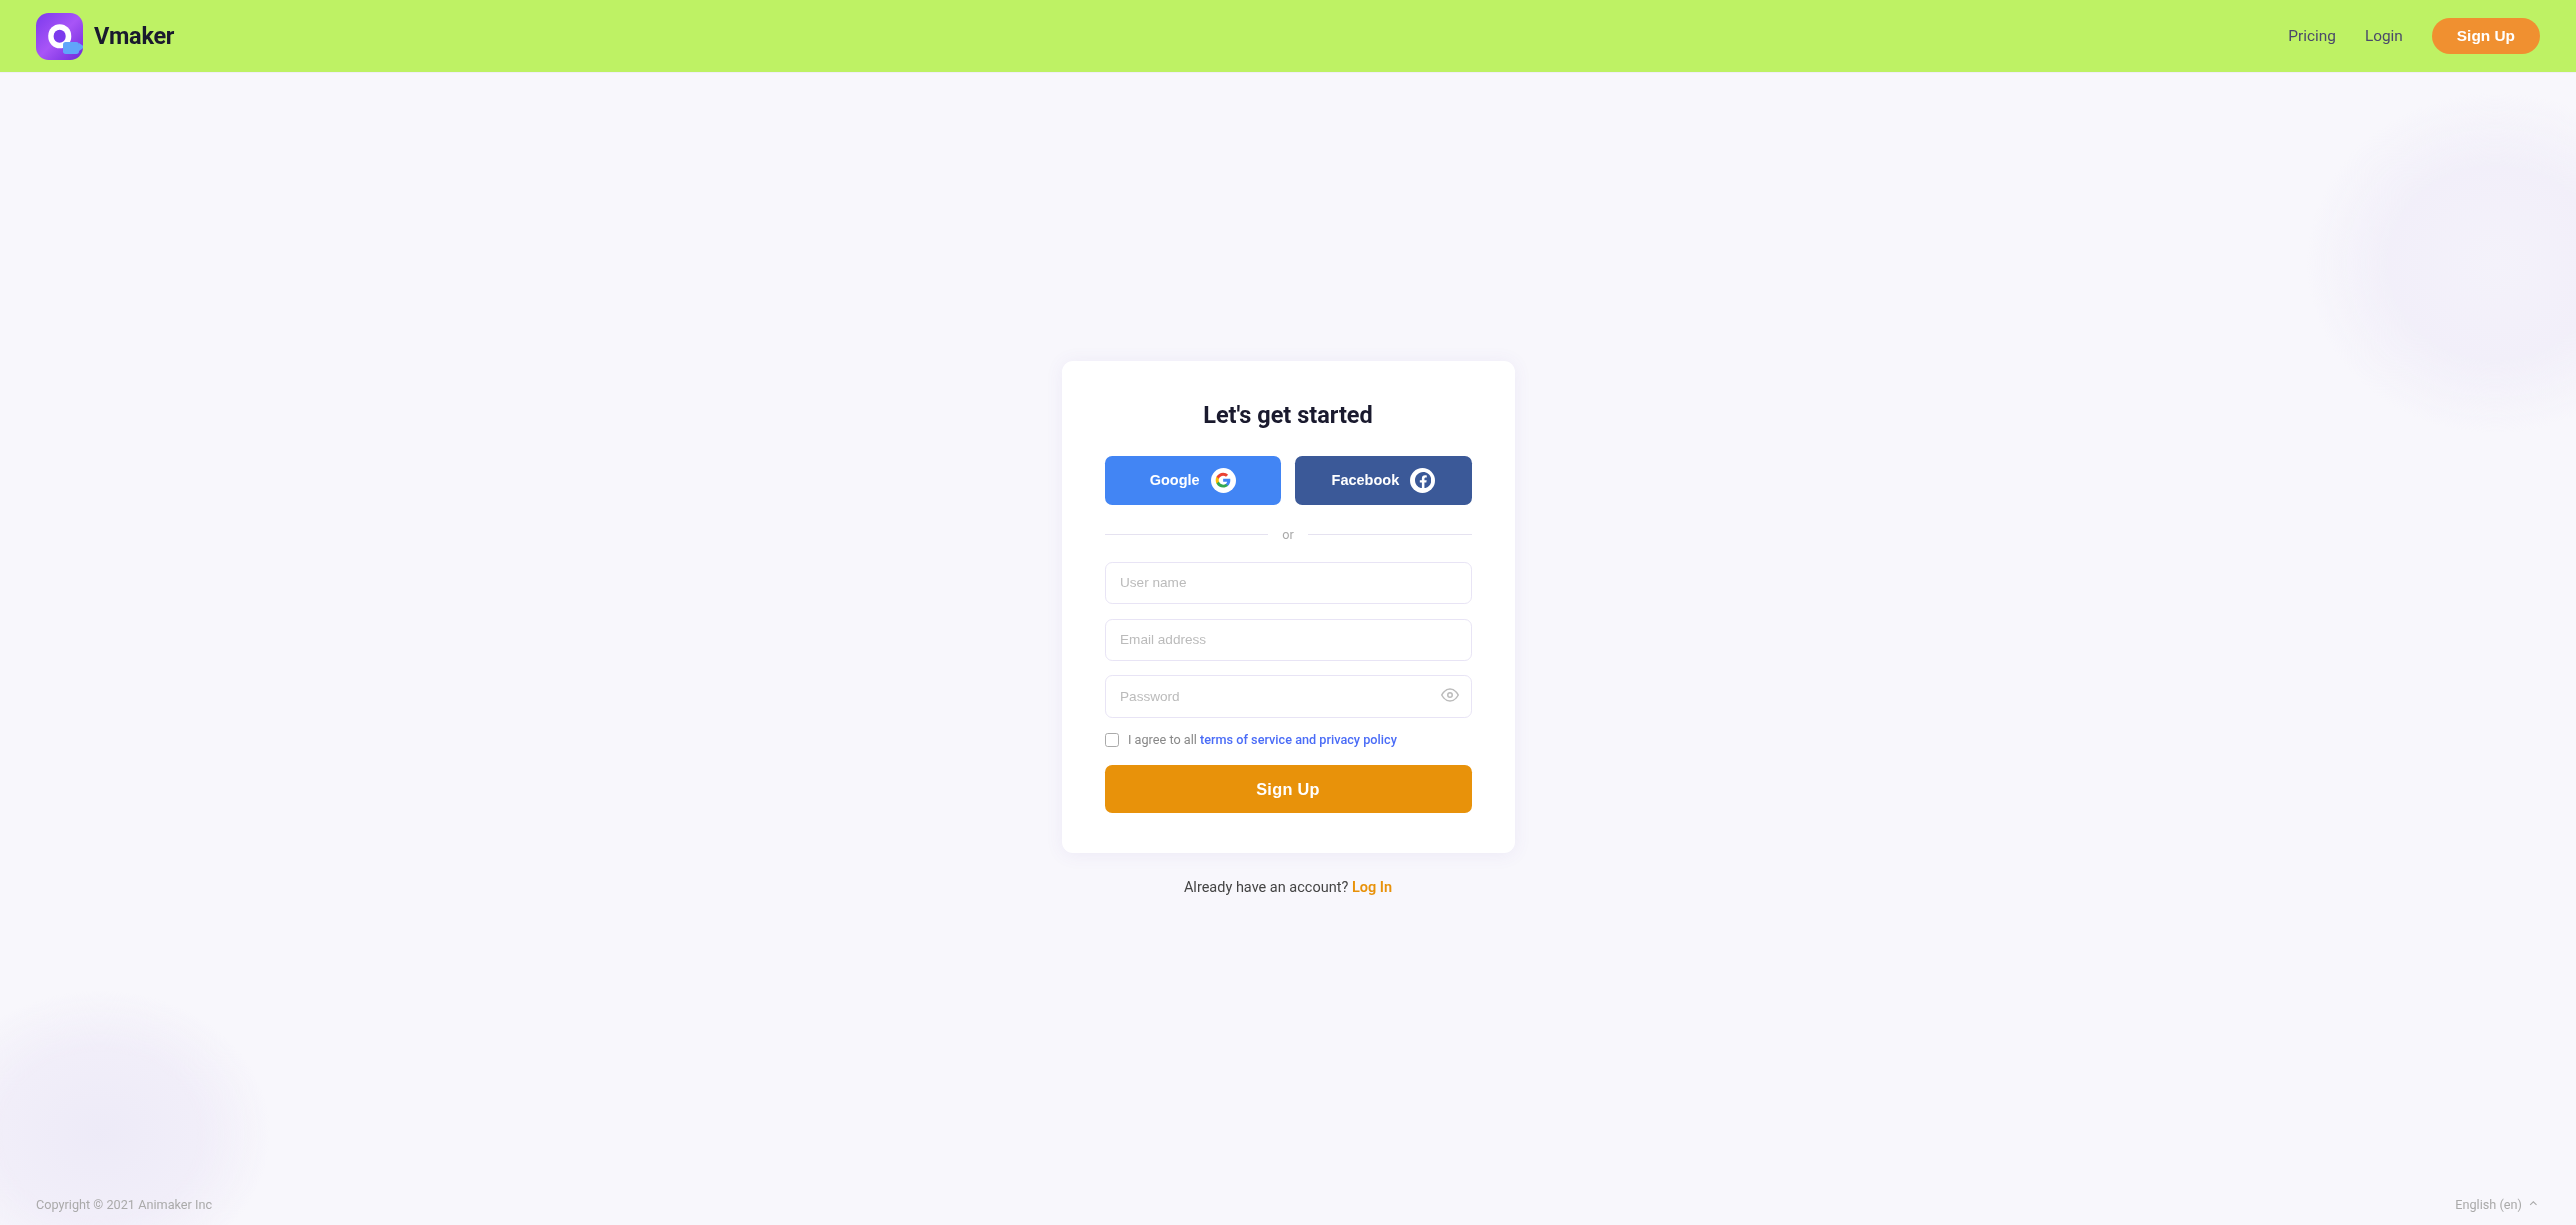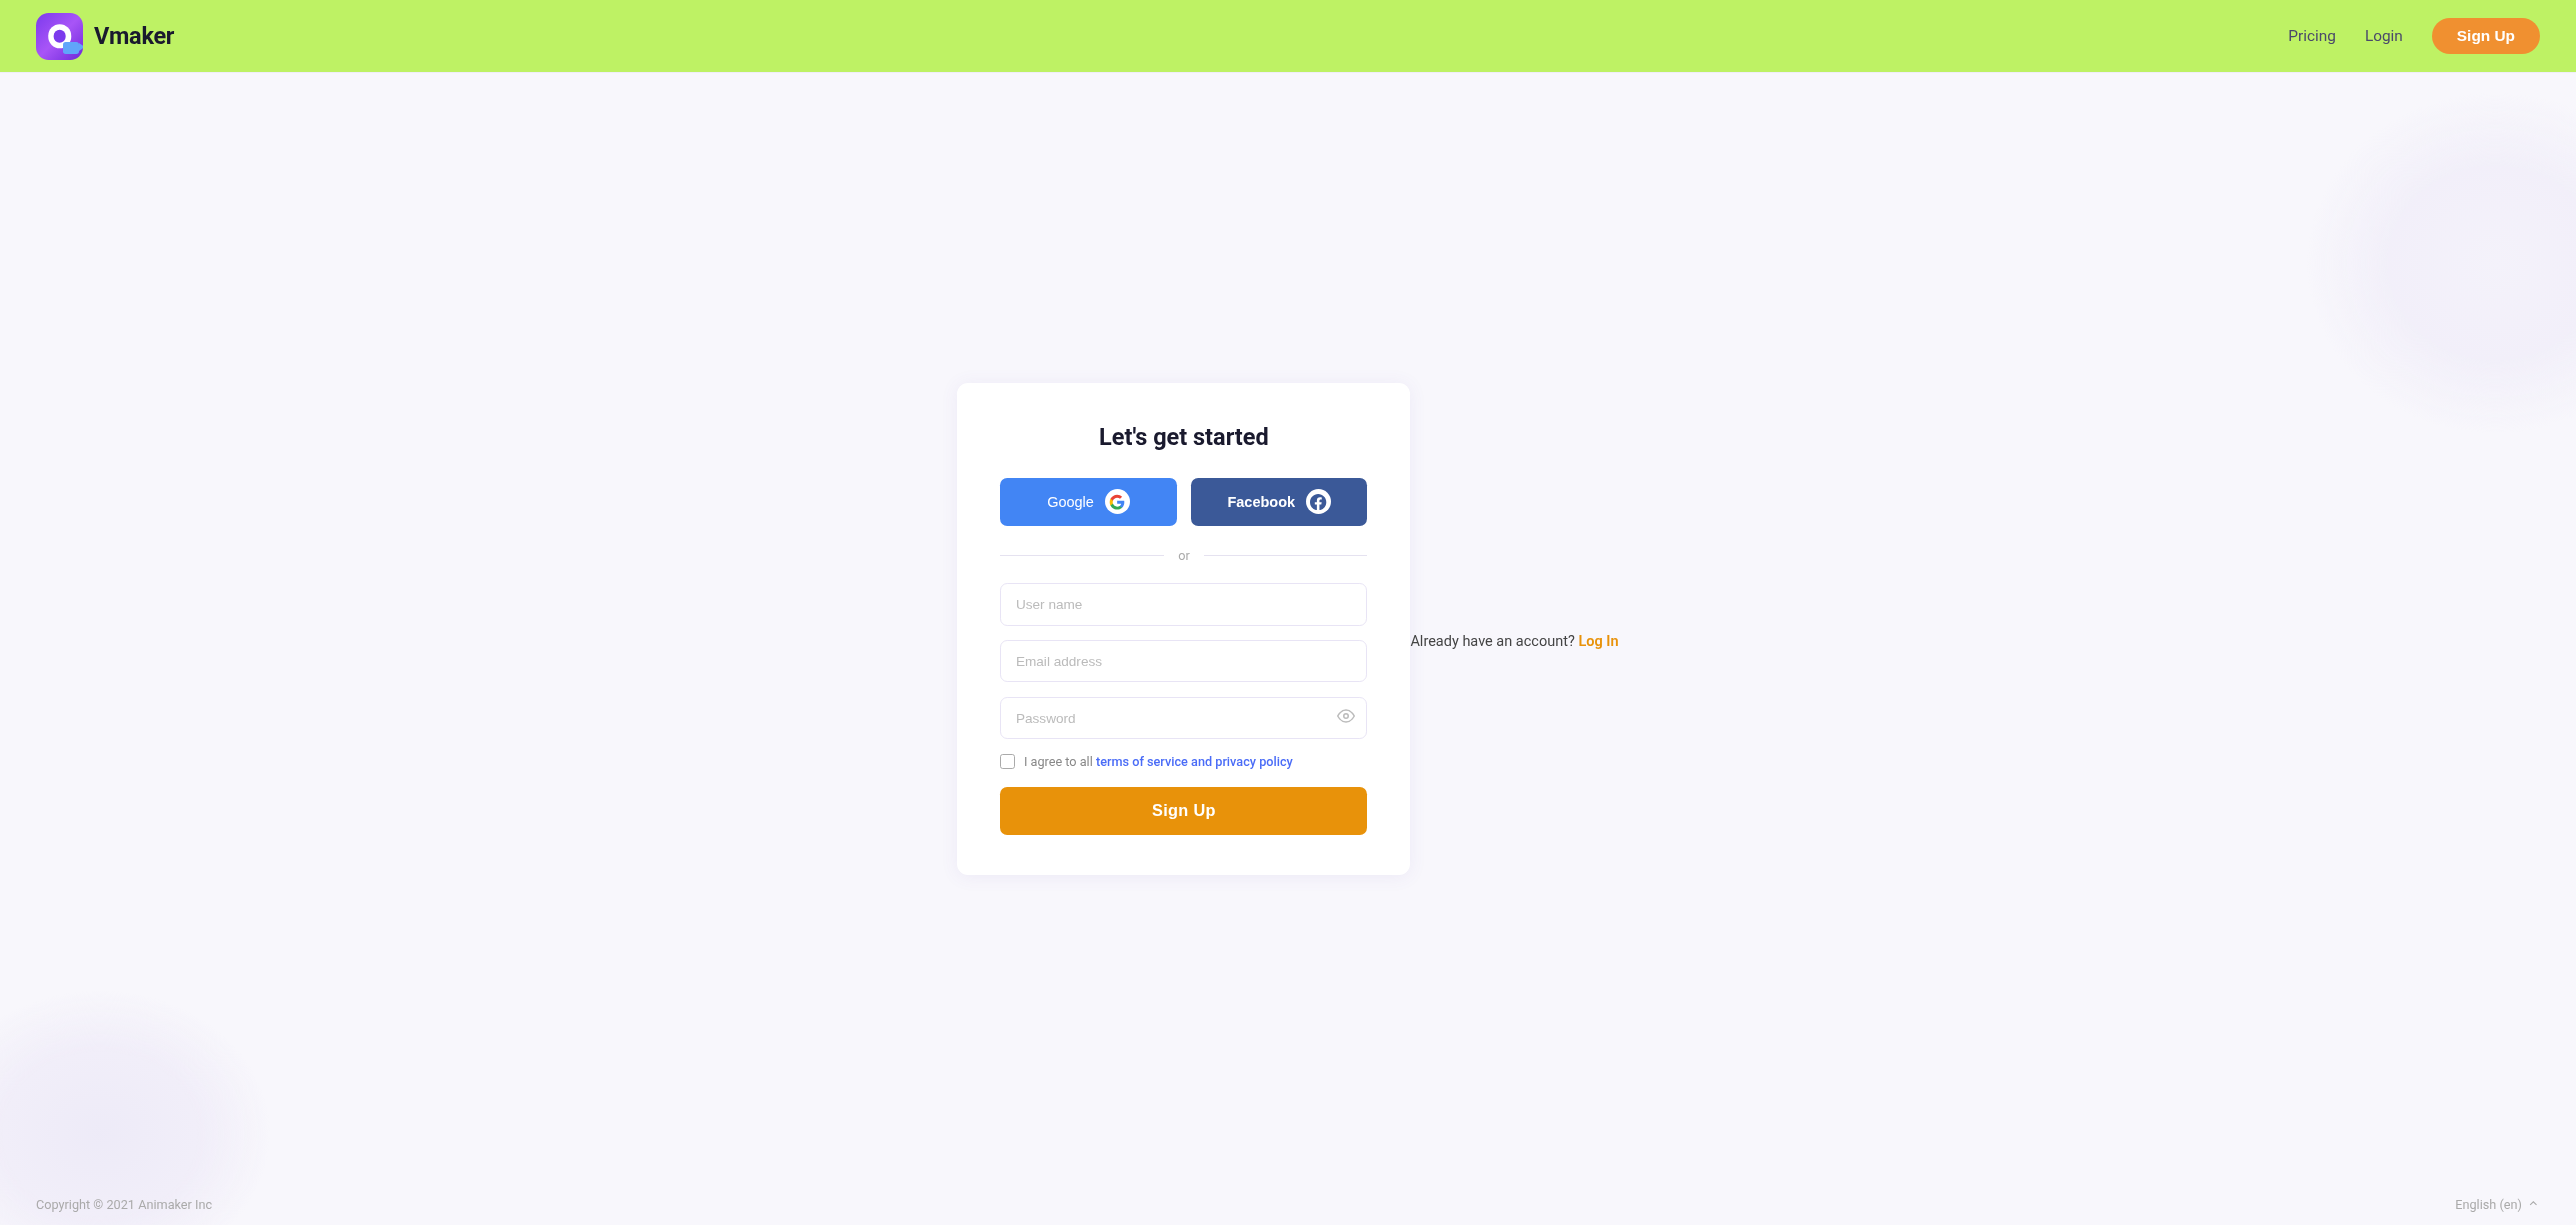--- a/index.html
+++ b/index.html
@@ -149,21 +149,21 @@
       border-radius: 22.6px;
       font-size: 15.4px;
       font-weight: 600;
       cursor: pointer;
     }
 
     
     .main-content {
       flex: 1;
       display: flex;
-      flex-direction: row;
+      flex-direction: column;
       align-items: center;
       justify-content: center;
       padding: 36px 18px;
       position: relative;
       z-index: 5;
     }
 
     
     .signup-card {
       background: #fff;
@@ -193,21 +193,21 @@
       display: flex;
       align-items: center;
       justify-content: center;
       gap: 11px;
       padding: 11.8px 18px;
       background: #4285f4;
       color: #fff;
       border: none;
       border-radius: 7.2px;
       font-size: 14.5px;
-      font-weight: 400;
+      font-weight: 700;
       cursor: pointer;
     }
 
     .btn-facebook {
       flex: 1;
       display: flex;
       align-items: center;
       justify-content: center;
       gap: 11px;
       padding: 11.8px 18px;

